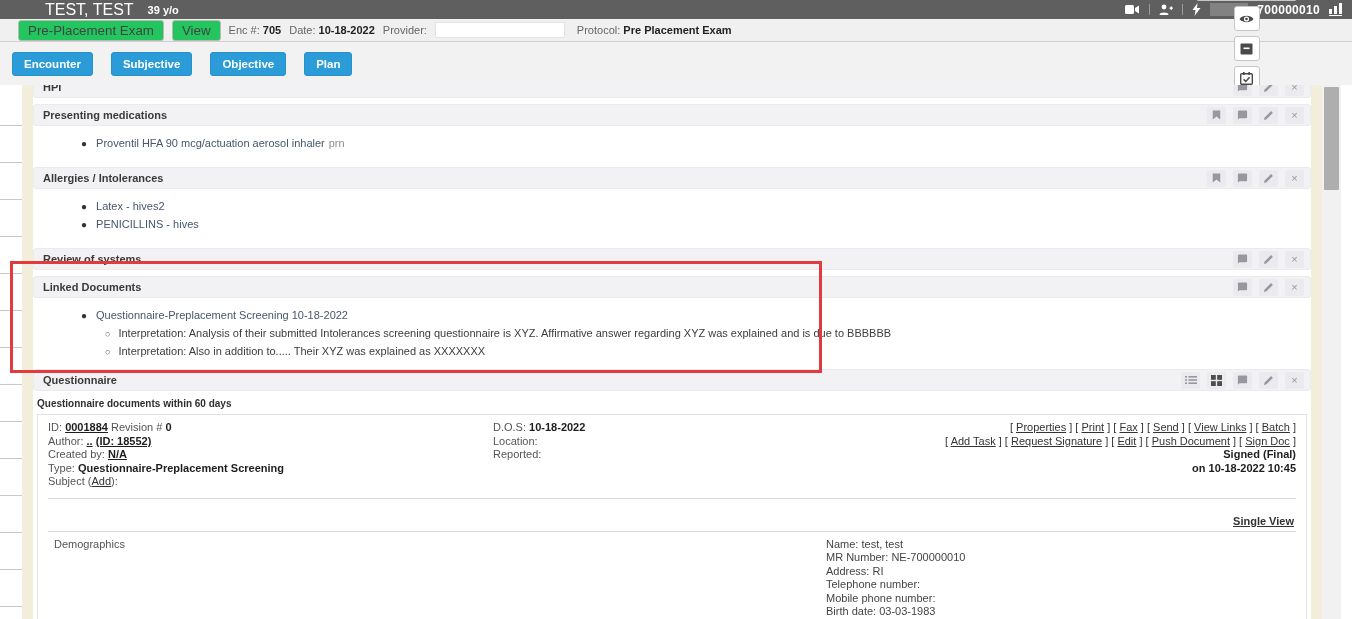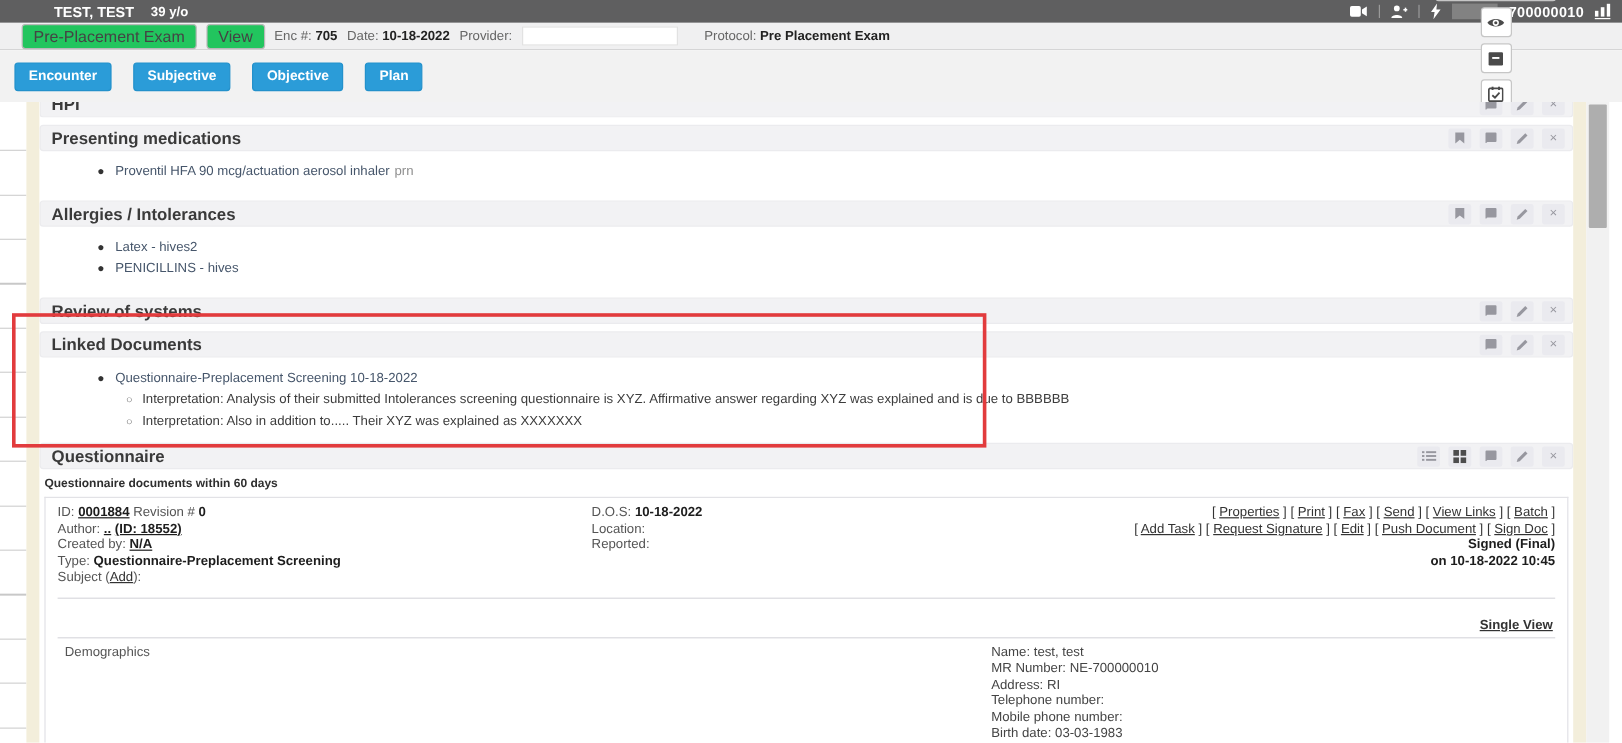--- a/index.html
+++ b/index.html
@@ -2,38 +2,38 @@
 <html><head>
 <meta charset="utf-8">
 <style>
   * { margin:0; padding:0; box-sizing:border-box; }
   html,body { width:1352px; height:619px; overflow:hidden; background:#fff;
     font-family:"Liberation Sans", sans-serif; font-size:11px; color:#333; }
 
   
   .topbar { height:19px; background:#5f5f60; display:flex; align-items:center;
     color:#fff; padding:0 10px 0 45px; }
-  .topbar .pname { font-weight:bold; font-size:12px; }
+  .topbar .pname { font-weight:normal; font-size:16px; }
   .topbar .page { margin-left:14px; font-weight:bold; font-size:11px; }
   .topbar-right { margin-left:auto; display:flex; align-items:center; gap:9px; }
   .tb-sep { width:1px; height:11px; background:#9a9a9a; }
   .tb-icon { display:inline-flex; color:#fff; cursor:pointer; }
   .tb-graybox { width:38px; height:13px; background:#828282; }
   .tb-id { font-weight:bold; font-size:12px; letter-spacing:.3px; }
   .tb-chart { border-bottom:1px solid #fff; padding-bottom:1px; }
 
   
   .encbar { height:23px; background:#f0f0f1; border-bottom:1px solid #cfcfcf;
     display:flex; align-items:center; gap:8px; padding:0 8px 0 18px; color:#666; }
   .chip { background:#22c55e; border:1px solid #b9b9b9; border-radius:3px;
     padding:2px 9px; color:#444; cursor:pointer; white-space:nowrap; }
   .kv { white-space:nowrap; }
   .kv b { color:#222; }
   .prov-input { width:130px; height:16px; border:1px solid #e2e2e2; background:#fff; }
-  .proto { margin-left:14px; }
+  .proto { margin-left:4px; }
 
   
   .mainwrap { position:relative; height:577px; background:#fff; }
   .navrow { height:43px; background:#f2f2f2; display:flex; align-items:center;
     padding:0 34px 0 12px; gap:18px; }
   .bluebtn { background:#2b9cd8; color:#fff; font-weight:bold; font-size:11.5px;
     border:1px solid #2391cb; border-radius:3px; padding:5px 11px; cursor:pointer; }
   .navrow-right { margin-left:auto; display:flex; align-items:center; gap:5px;flex-direction:column; }
   .whitebtn { background:#fff; border:1px solid #c6c6c6; border-radius:3px;
     color:#555; padding:4px 9px; cursor:pointer; white-space:nowrap; }
@@ -48,21 +48,21 @@
     background-position:0 4px; }
   .beige { width:11px; background:#f3eedb; }
   .content { width:1278px; background:#fff; padding-top:0; }
   .scrollcol { width:19px; background:#f1f1f1; position:relative; }
   .scrollthumb { position:absolute; left:2px; top:2px; width:15px; height:103px;
     background:#aeaeae; border-radius:1px; }
 
   
   .sec-head { height:22px; background:#f2f2f4; border:1px solid #ebebee; border-radius:3px;
     display:flex; align-items:center; padding:0 6px 0 9px; }
-  .sec-title { font-weight:bold; font-size:14px; color:#3a3a3a; }
+  .sec-title { font-weight:bold; font-size:11px; color:#3a3a3a; }
   .sec-icons { margin-left:auto; display:flex; align-items:center; gap:7px; }
   .sic { width:19px; height:17px; border-radius:2px; background:#eaeaef; color:#97979f;
     display:inline-flex; align-items:center; justify-content:center; cursor:pointer;
     font-size:11px; line-height:1; }
   .sic.active { color:#4d4d4d; }
   .sec-clip { height:13px; overflow:hidden; }
   .sec-clip .sec-head { margin-top:-9px; }
   .sec-body { padding:8px 0 9px 0; }
   .bullet-line { display:flex; align-items:baseline; padding:3px 0 3px 48px; }
   .bullet-line .b { color:#333; margin-right:9px; font-size:10px; }

